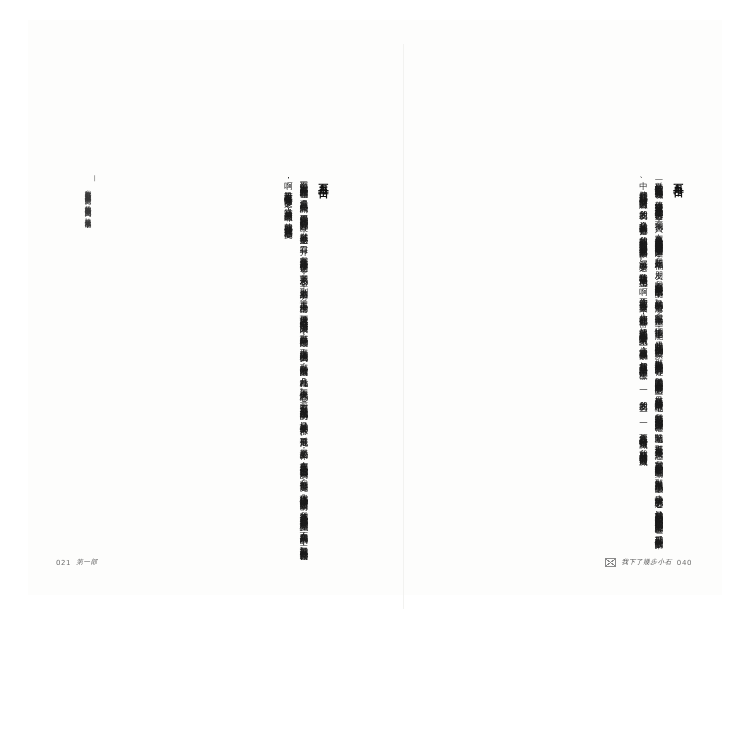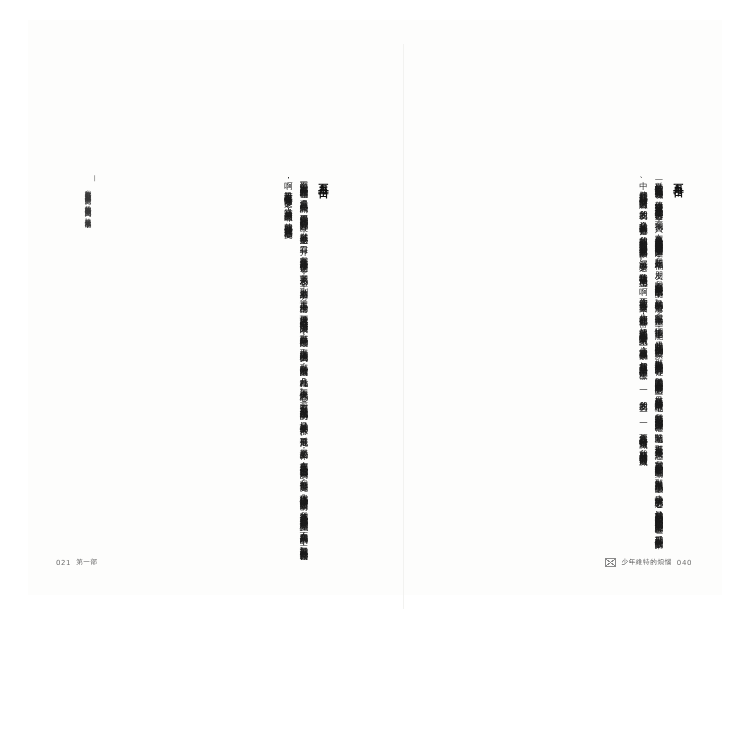--- a/index.html
+++ b/index.html
@@ -122,20 +122,21 @@
   .footer.right { right: 30px; }
 
   .folio {
     font-family: "DejaVu Sans", sans-serif;
     font-size: 7px;
     color: #6e6e6e;
   }
   .foot-label {
     font-size: 6.6px;
     color: #555;
+    font-style: italic;
   }
   .foot-mark {
     display: inline-block;
     width: 9px;
     height: 7px;
     border: 0.6px solid #8a8a8a;
     position: relative;
   }
   .foot-mark::before,
   .foot-mark::after {
@@ -172,18 +173,18 @@
       <div class="epigraph" id="l-epi">我喜歡那些走近泉源傾聽什麼的人兒，她的故事後來流傳到民間，彼這又是個故事罷了。</div>
     </div>
 
     <div class="footer left">
       <span class="folio">021</span>
       <span class="foot-label">第一部</span>
     </div>
 
     <div class="footer right">
       <span class="foot-mark"></span>
-      <span class="foot-label">少年維特的煩惱</span>
+      <span class="foot-label">我下了幾步小石</span>
       <span class="folio">040</span>
     </div>
 
   </div>
 </div>
 
 </body></html>

